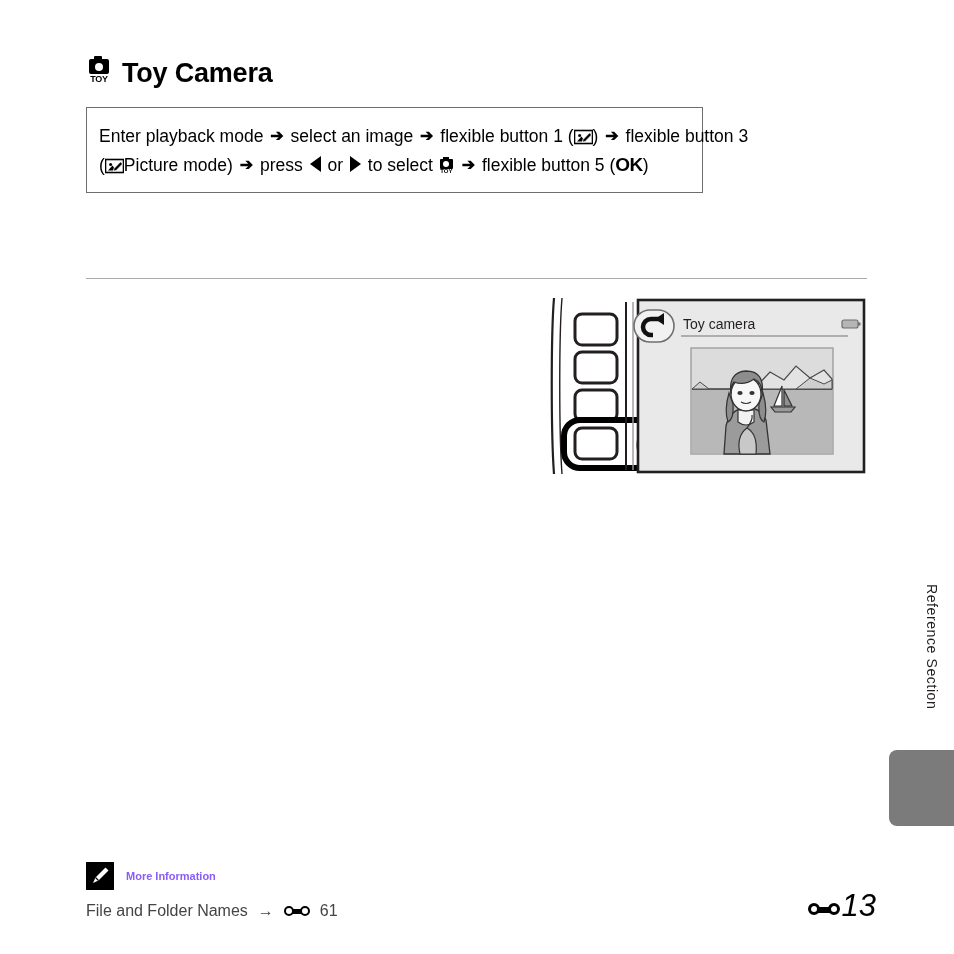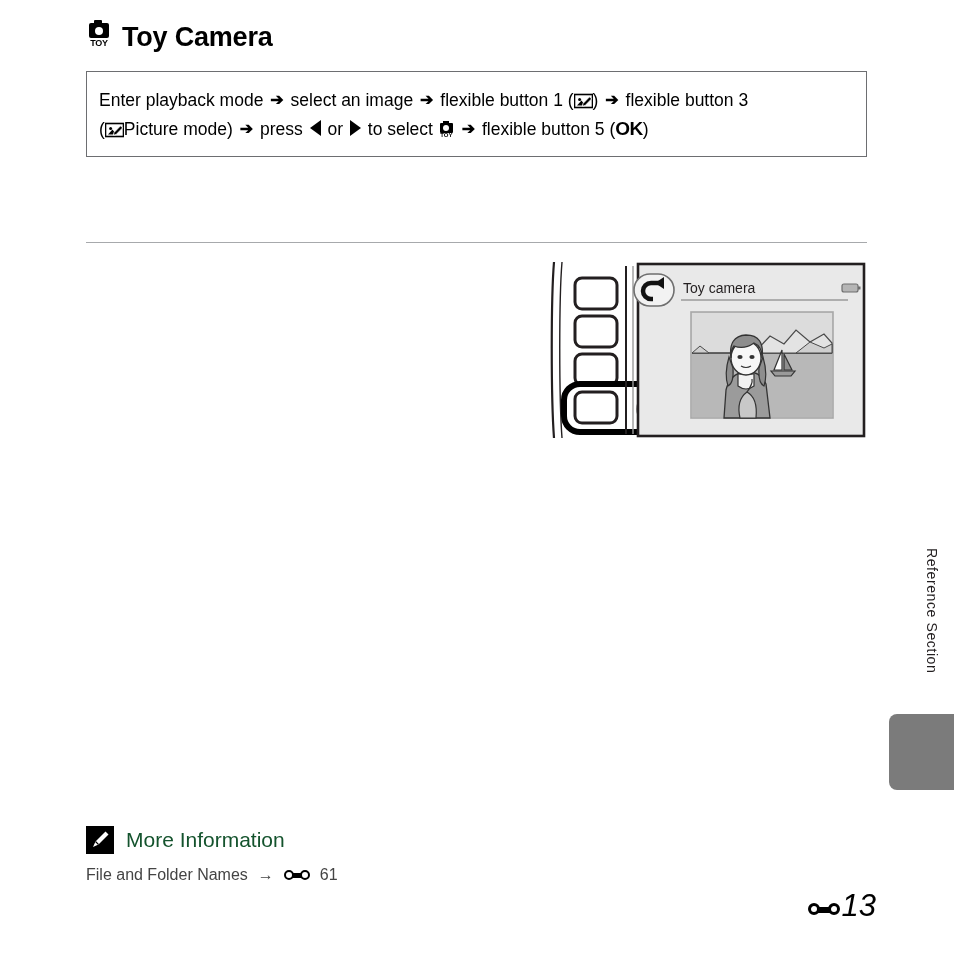--- a/index.html
+++ b/index.html
@@ -13,20 +13,21 @@
     font-family: "Liberation Sans", sans-serif;
     color: #231f20;
     position: relative;
     overflow: hidden;
   }
 
   
   .page {
     position: absolute;
     inset: 0;
+    margin-top: 36px;
   }
 
   
   .title-row {
     position: absolute;
     left: 86px;
     top: 22px;
     display: flex;
     align-items: center;
     gap: 10px;
@@ -82,21 +83,21 @@
     letter-spacing: -0.2px;
     color: #000;
     white-space: nowrap;
   }
 
   
   .instruction-box {
     position: absolute;
     left: 86px;
     top: 71px;
-    width: 781px;
+    width: 617px;
     min-height: 80px;
     border: 1px solid #6d6e71;
     box-sizing: border-box;
     padding: 14px 12px 12px 12px;
   }
   .instr-line {
     font-size: 17.5px;
     line-height: 28px;
     color: #000;
     white-space: nowrap;
@@ -241,23 +242,23 @@
     gap: 12px;
   }
   .pencil-box {
     width: 28px;
     height: 28px;
     background: #000;
     position: relative;
     flex: none;
   }
   .mi-title {
-    font-size: 21px;
-    font-weight: normal;
-    color: #14532d;
+    font-size: 11px;
+    font-weight: bold;
+    color: #8b5cf6;
   }
   .mi-line {
     margin-top: 12px;
     font-size: 16px;
     color: #444;
     display: flex;
     align-items: center;
     gap: 10px;
     white-space: nowrap;
   }

